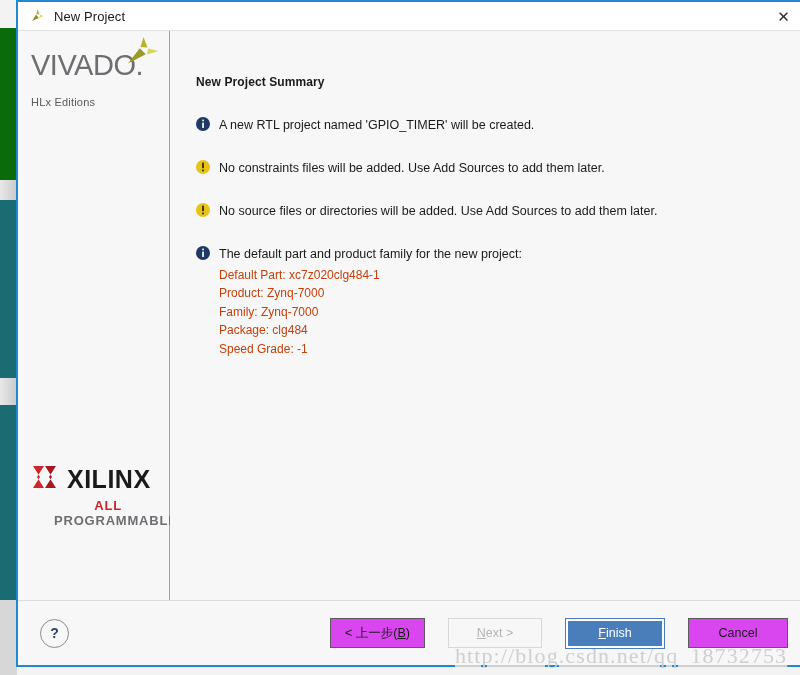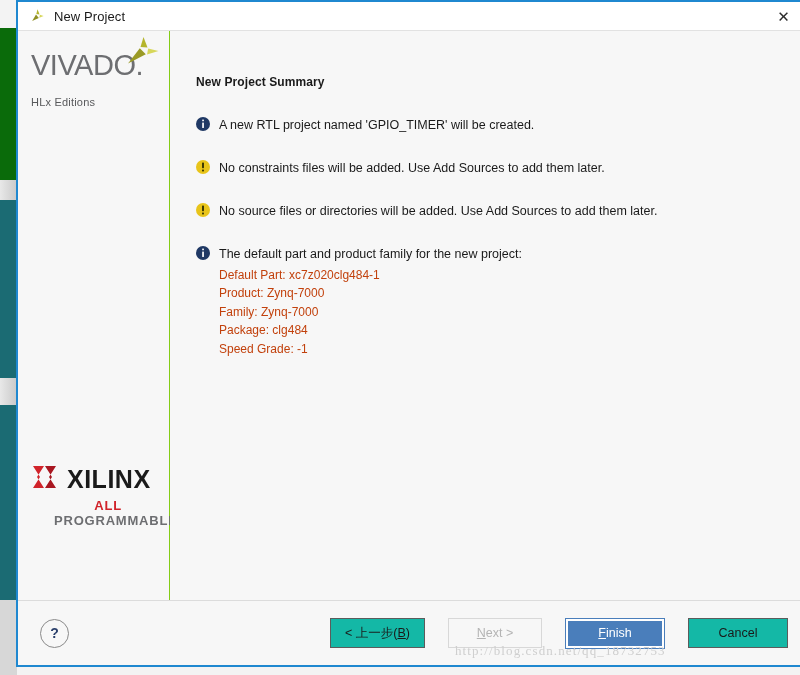--- a/index.html
+++ b/index.html
@@ -232,21 +232,21 @@
     align-items: center;
     gap: 23px;
   }
   .dlg-button {
     min-width: 94px;
     height: 30px;
     padding: 0 14px;
     font-size: 12.5px;
     font-family: "Liberation Sans", sans-serif;
     color: #1a1a1a;
-    background: #14b8a6;
+    background: #d946ef;
     border: 1px solid #5c5c5c;
     cursor: pointer;
     display: flex;
     align-items: center;
     justify-content: center;
     white-space: nowrap;
   }
   #back-button { min-width: 94px; }
   #next-button {
     color: #b4b4b4;
@@ -264,25 +264,26 @@
   }
   #cancel-button { min-width: 100px; }
   .accel { text-decoration: underline; }
 
   
   #watermark {
     position: absolute;
     left: 455px;
     top: 643px;
     font-family: "Liberation Serif", serif;
-    font-size: 13px;
+    font-size: 22px;
     color: #cfcfcf;
     letter-spacing: 1.1px;
     white-space: nowrap;
     pointer-events: none;
+    text-decoration: underline;
   }
 </style>
 </head>
 <body>
 
 <div id="desktop-backdrop">
   <div class="edge-band" id="edge-green"></div>
   <div class="edge-band" id="edge-notch-1"></div>
   <div class="edge-band" id="edge-teal-1"></div>
   <div class="edge-band" id="edge-notch-2"></div>

